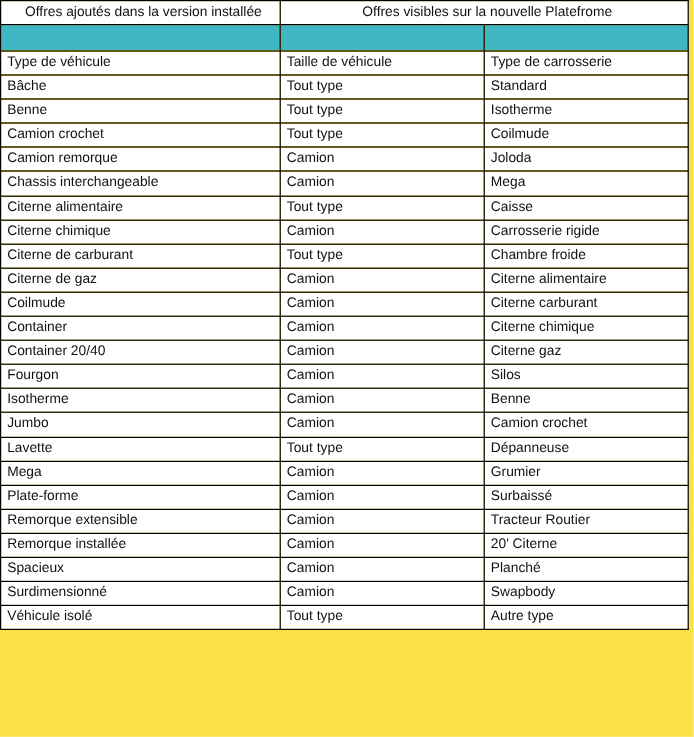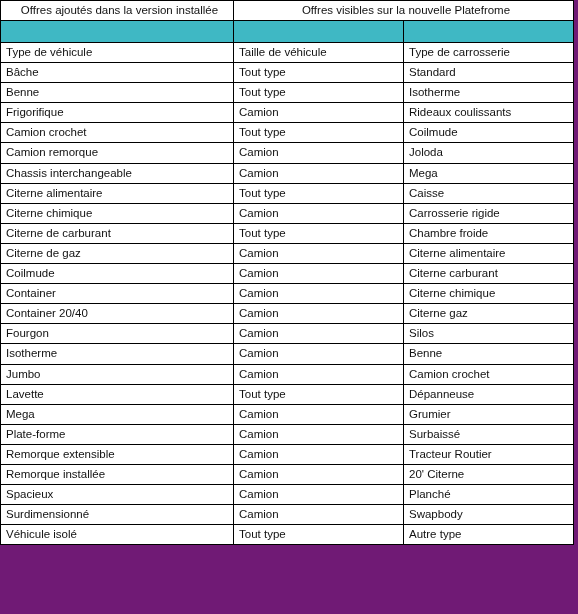--- a/index.html
+++ b/index.html
@@ -11,21 +11,21 @@
     width: 578px;
     height: 614px;
     font-family: "Liberation Sans", sans-serif;
     color: #000000;
     overflow: hidden;
   }
   .sheet {
     position: relative;
     width: 578px;
     height: 614px;
-    background: #701a75;
+    background: #fde047;
   }
   table.grid {
     border-collapse: collapse;
     table-layout: fixed;
     width: 573px;
     margin: 0;
   }
   table.grid td {
     border: 1px solid #000000;
     padding: 0 0 0 5px;
@@ -91,25 +91,20 @@
           <td>Bâche</td>
           <td>Tout type</td>
           <td>Standard</td>
         </tr>
         <tr class="data">
           <td>Benne</td>
           <td>Tout type</td>
           <td>Isotherme</td>
         </tr>
         <tr class="data">
-          <td>Frigorifique</td>
-          <td>Camion</td>
-          <td>Rideaux coulissants</td>
-        </tr>
-        <tr class="data">
           <td>Camion crochet</td>
           <td>Tout type</td>
           <td>Coilmude</td>
         </tr>
         <tr class="data">
           <td>Camion remorque</td>
           <td>Camion</td>
           <td>Joloda</td>
         </tr>
         <tr class="data">

